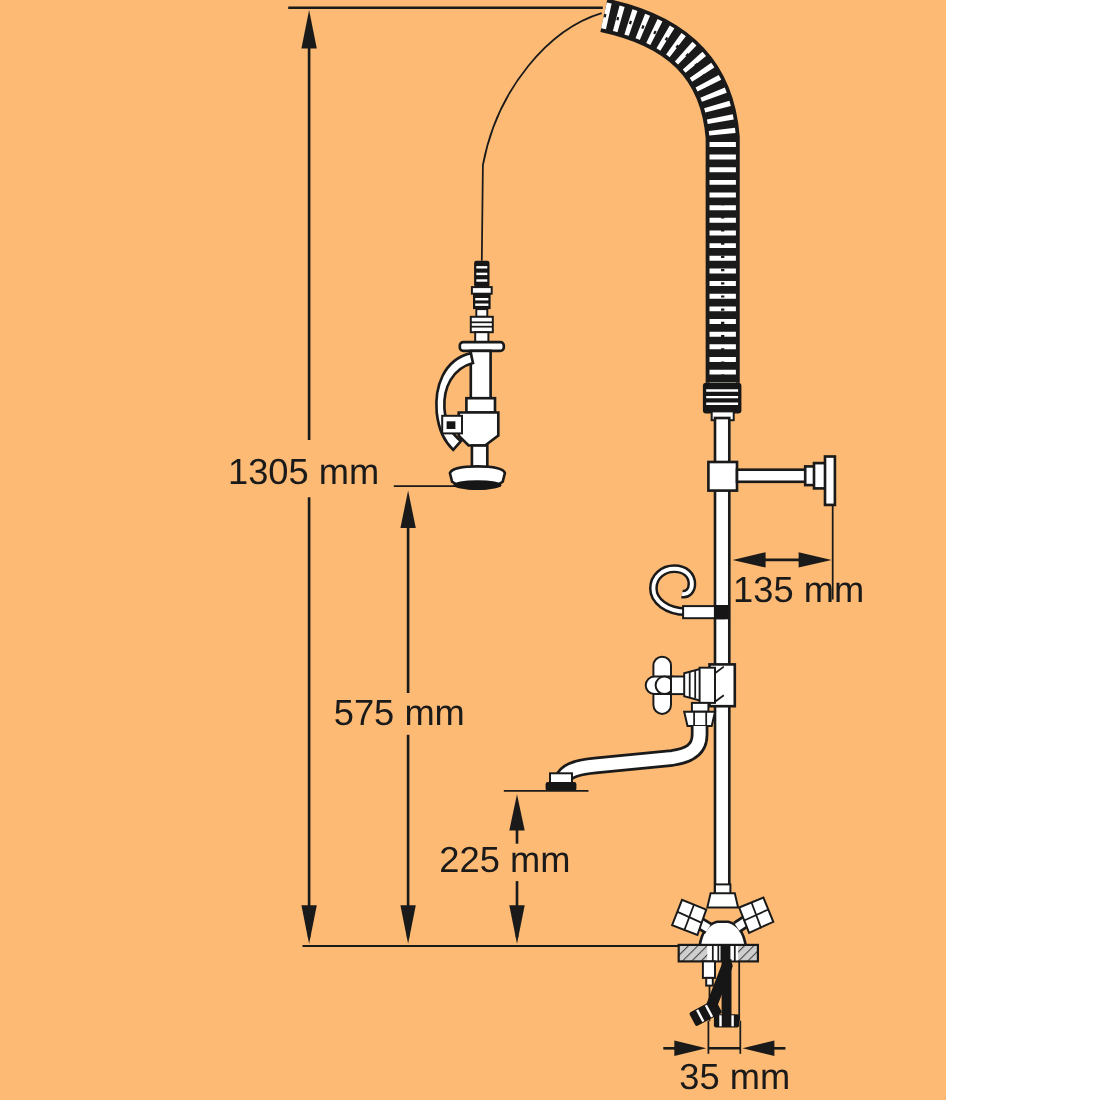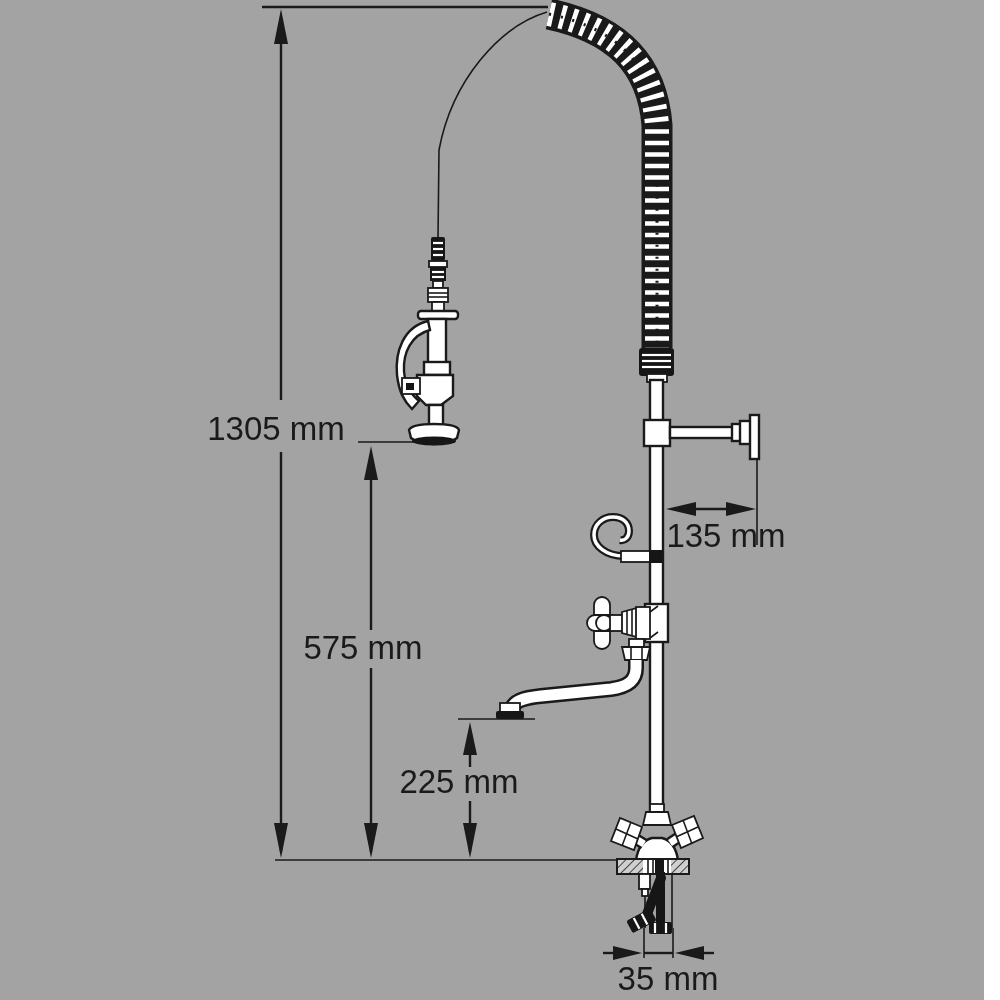--- a/index.html
+++ b/index.html
@@ -1,16 +1,16 @@
 <!DOCTYPE html>
 <html><head>
 <meta charset="utf-8">
 <style>
   html,body{margin:0;padding:0;background:#ffffff;}
-  .stage{width:984px;height:1000px;background:#a3a3a3;position:relative;overflow:hidden;}
+  .stage{width:860px;height:1000px;background:#fdba74;position:relative;overflow:hidden;}
   svg{display:block;}
   .dim-line{stroke:#1a1a1a;stroke-width:2.4;fill:none;}
   .thin-line{stroke:#1a1a1a;stroke-width:1.6;fill:none;}
   .arrow{fill:#1a1a1a;stroke:none;}
   .outline{stroke:#1a1a1a;stroke-width:2.4;fill:#ffffff;}
   .outline-thin{stroke:#1a1a1a;stroke-width:1.8;fill:#ffffff;}
   .solid{fill:#161616;stroke:none;}
   .tube-out{stroke:#1a1a1a;fill:none;}
   .tube-in{stroke:#ffffff;fill:none;}
   .ridge{stroke:#ffffff;stroke-width:2.2;fill:none;}

